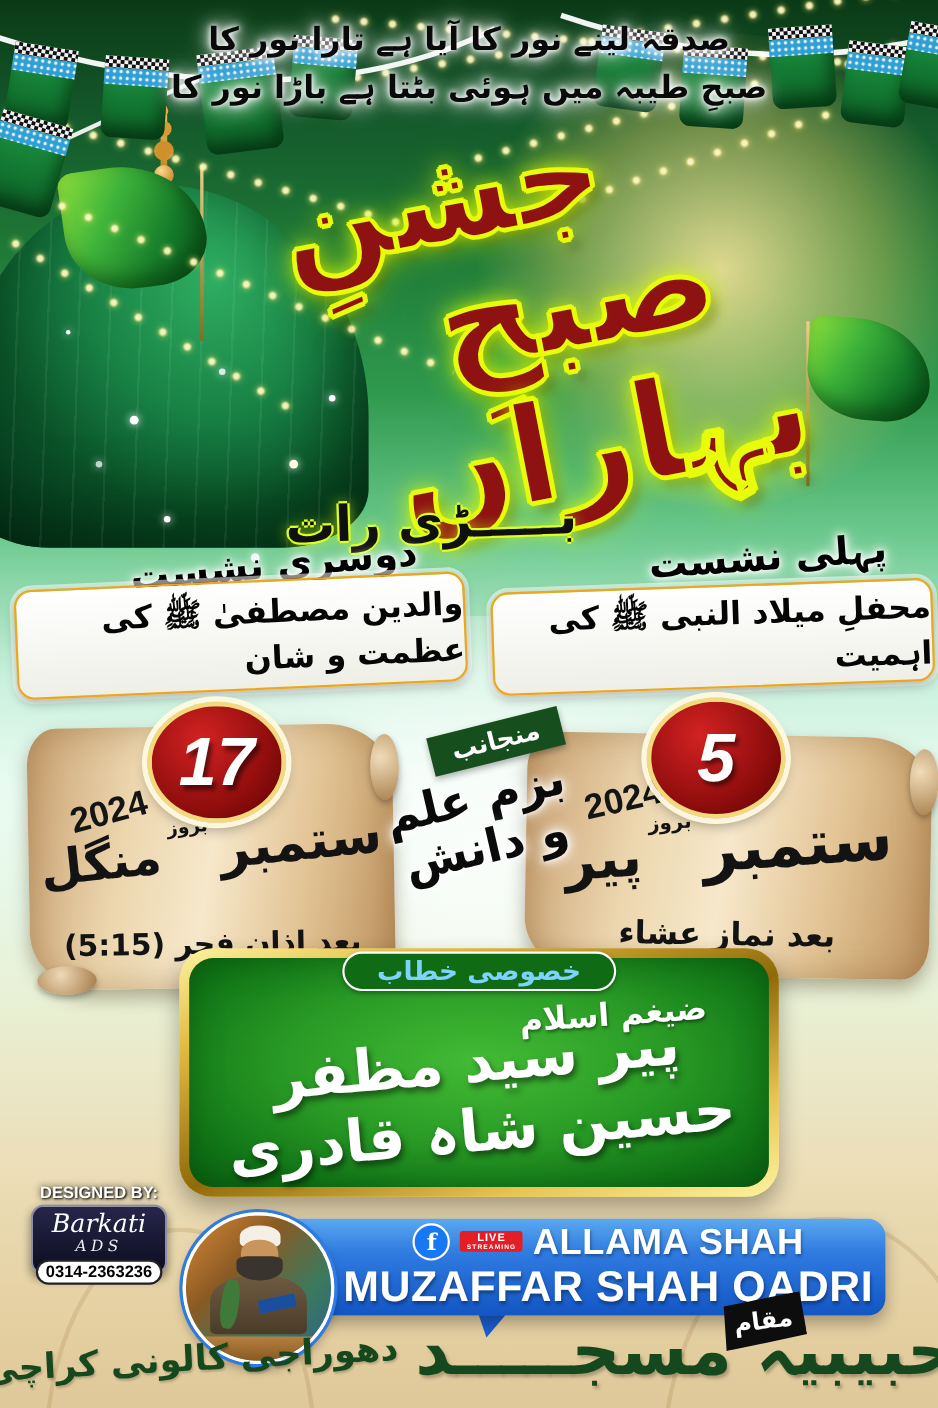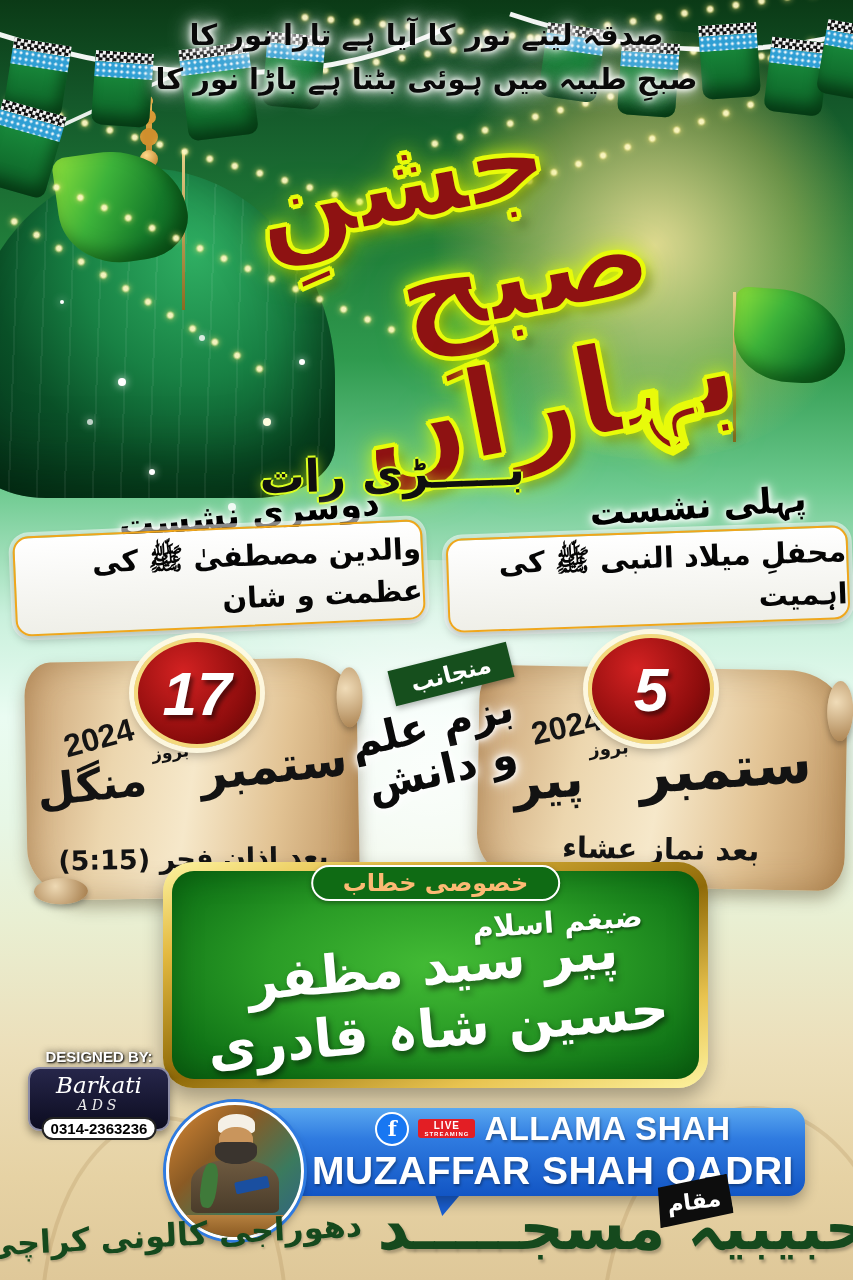--- a/index.html
+++ b/index.html
@@ -92,29 +92,29 @@
     font-weight:bold;font-size:42px;line-height:1.1;transform:rotate(-13deg);
     text-shadow:0 0 5px #fff,0 0 10px #fff,0 0 16px #fff;}
   
   .banner-outer{top:862px;left:163px;width:545px;height:226px;z-index:25;border-radius:30px;padding:9px;box-sizing:border-box;
     background:linear-gradient(160deg,#fdf3a0 0%,#e3b93f 22%,#8f6a08 52%,#e8c34f 78%,#fdf3a0 100%);
     box-shadow:0 10px 20px rgba(0,0,0,.3);}
   .banner-inner{width:100%;height:100%;border-radius:22px;position:relative;
     background:radial-gradient(ellipse at 50% 45%,#43bb35 0%,#2a9c26 45%,#117517 80%,#0b5e12 100%);
     box-shadow:inset 0 0 30px rgba(0,60,0,.4);}
   .special-tag{position:absolute;top:-6px;left:50%;transform:translateX(-50%);z-index:2;direction:rtl;
-    background:#0f6b14;border:2px solid #fff;border-radius:22px;padding:2px 30px;color:#fdba74;
+    background:#0f6b14;border:2px solid #fff;border-radius:22px;padding:2px 30px;color:#7dd3fc;
     font-weight:bold;font-size:24px;letter-spacing:2px;white-space:nowrap;box-shadow:0 2px 5px rgba(0,0,0,.35);}
   .honorific{position:absolute;top:34px;right:56px;direction:rtl;color:#fff;font-weight:bold;font-size:29px;
     transform:rotate(-4deg);text-shadow:1px 2px 3px rgba(0,0,0,.45);}
   .speaker-name{position:absolute;top:64px;left:6px;right:6px;direction:rtl;text-align:center;color:#fff;
     font-weight:bold;font-size:53px;line-height:1.18;transform:rotate(-5deg);
     text-shadow:2px 4px 6px rgba(0,0,0,.5);}
   
-  .designer{top:1048px;left:28px;width:142px;z-index:26;text-align:center;font-family:"Liberation Sans",sans-serif;}
+  .designer{top:1076px;left:28px;width:124px;z-index:26;text-align:center;font-family:"Liberation Sans",sans-serif;}
   .designer-label{color:#fff;font-weight:bold;font-size:15px;text-shadow:1px 1px 2px #000,0 0 7px rgba(0,0,0,.8);}
   .designer-card{margin-top:2px;background:linear-gradient(#26264a,#0c0c20);border:2px solid #8d8da6;border-radius:12px;
     padding:4px 6px 16px;position:relative;box-shadow:0 4px 8px rgba(0,0,0,.4);}
   .brand{font-family:"DejaVu Serif",serif;font-style:italic;color:#fff;font-size:23px;line-height:1.05;}
   .brand-sub{font-family:"DejaVu Serif",serif;font-style:italic;color:#eee;font-size:14px;letter-spacing:4px;}
   .phone-pill{position:absolute;bottom:-11px;left:50%;transform:translateX(-50%);background:#fff;border:2px solid #222;
     border-radius:12px;padding:1px 7px;font-size:15px;font-weight:bold;color:#000;white-space:nowrap;margin-top:16px;}
   
   .live-bar{top:1108px;left:205px;width:600px;height:88px;z-index:26;border-radius:16px;
     background:linear-gradient(180deg,#5aa8f0 0%,#2f7be0 35%,#1255c4 100%);

